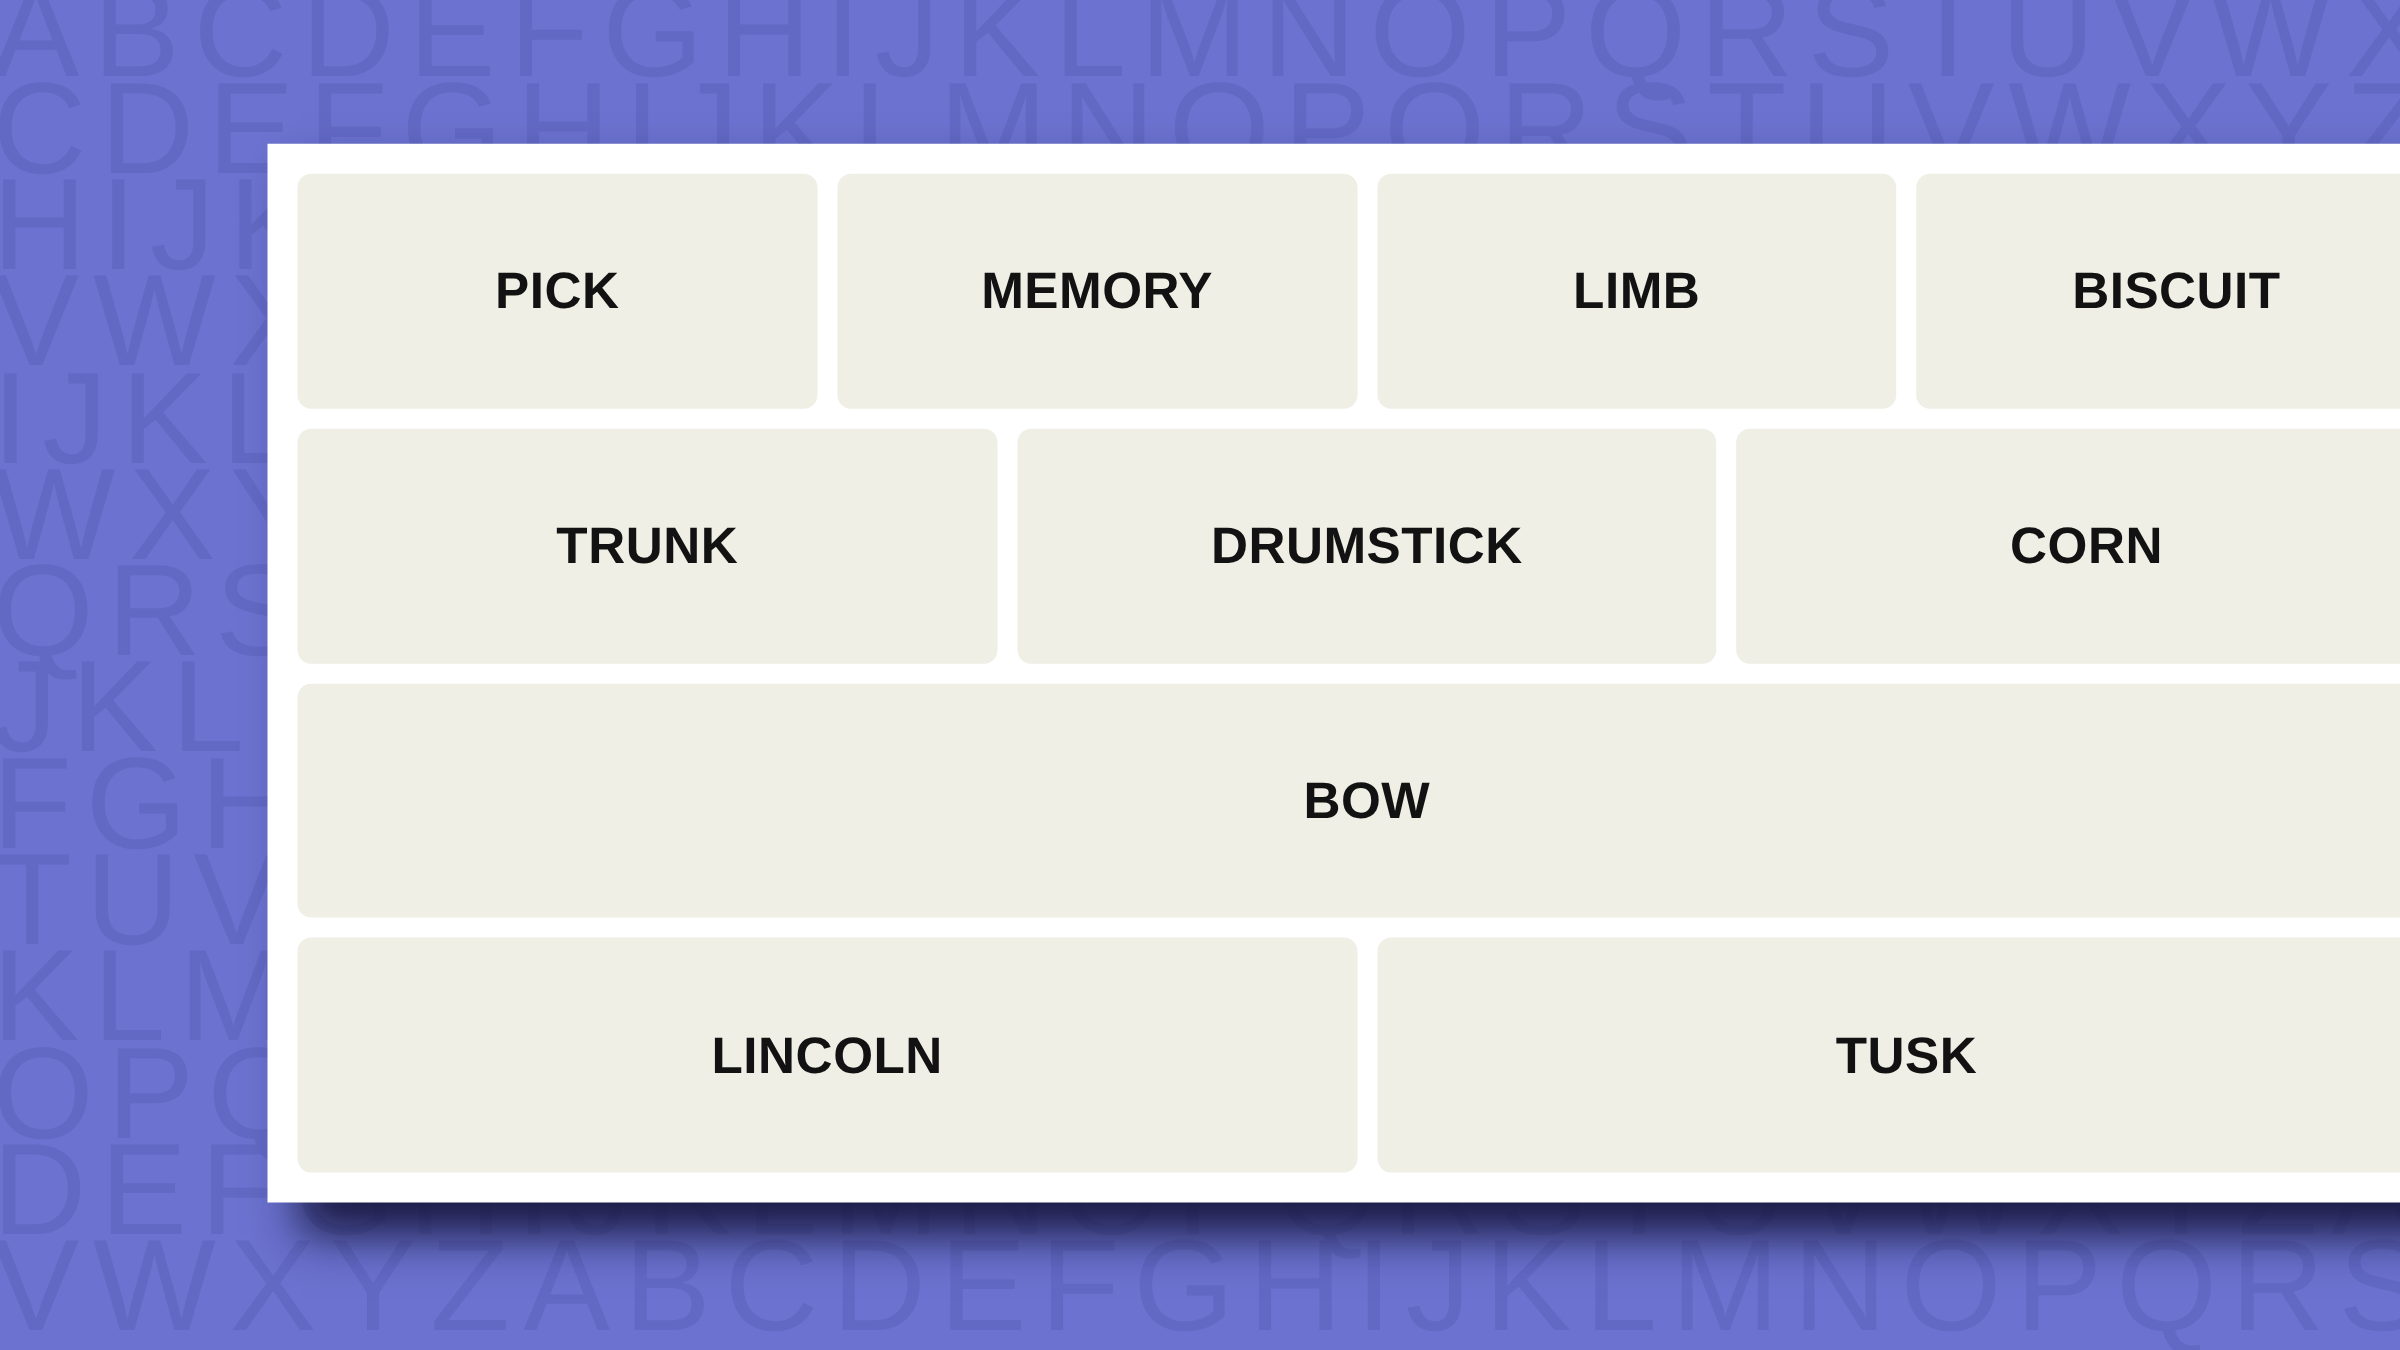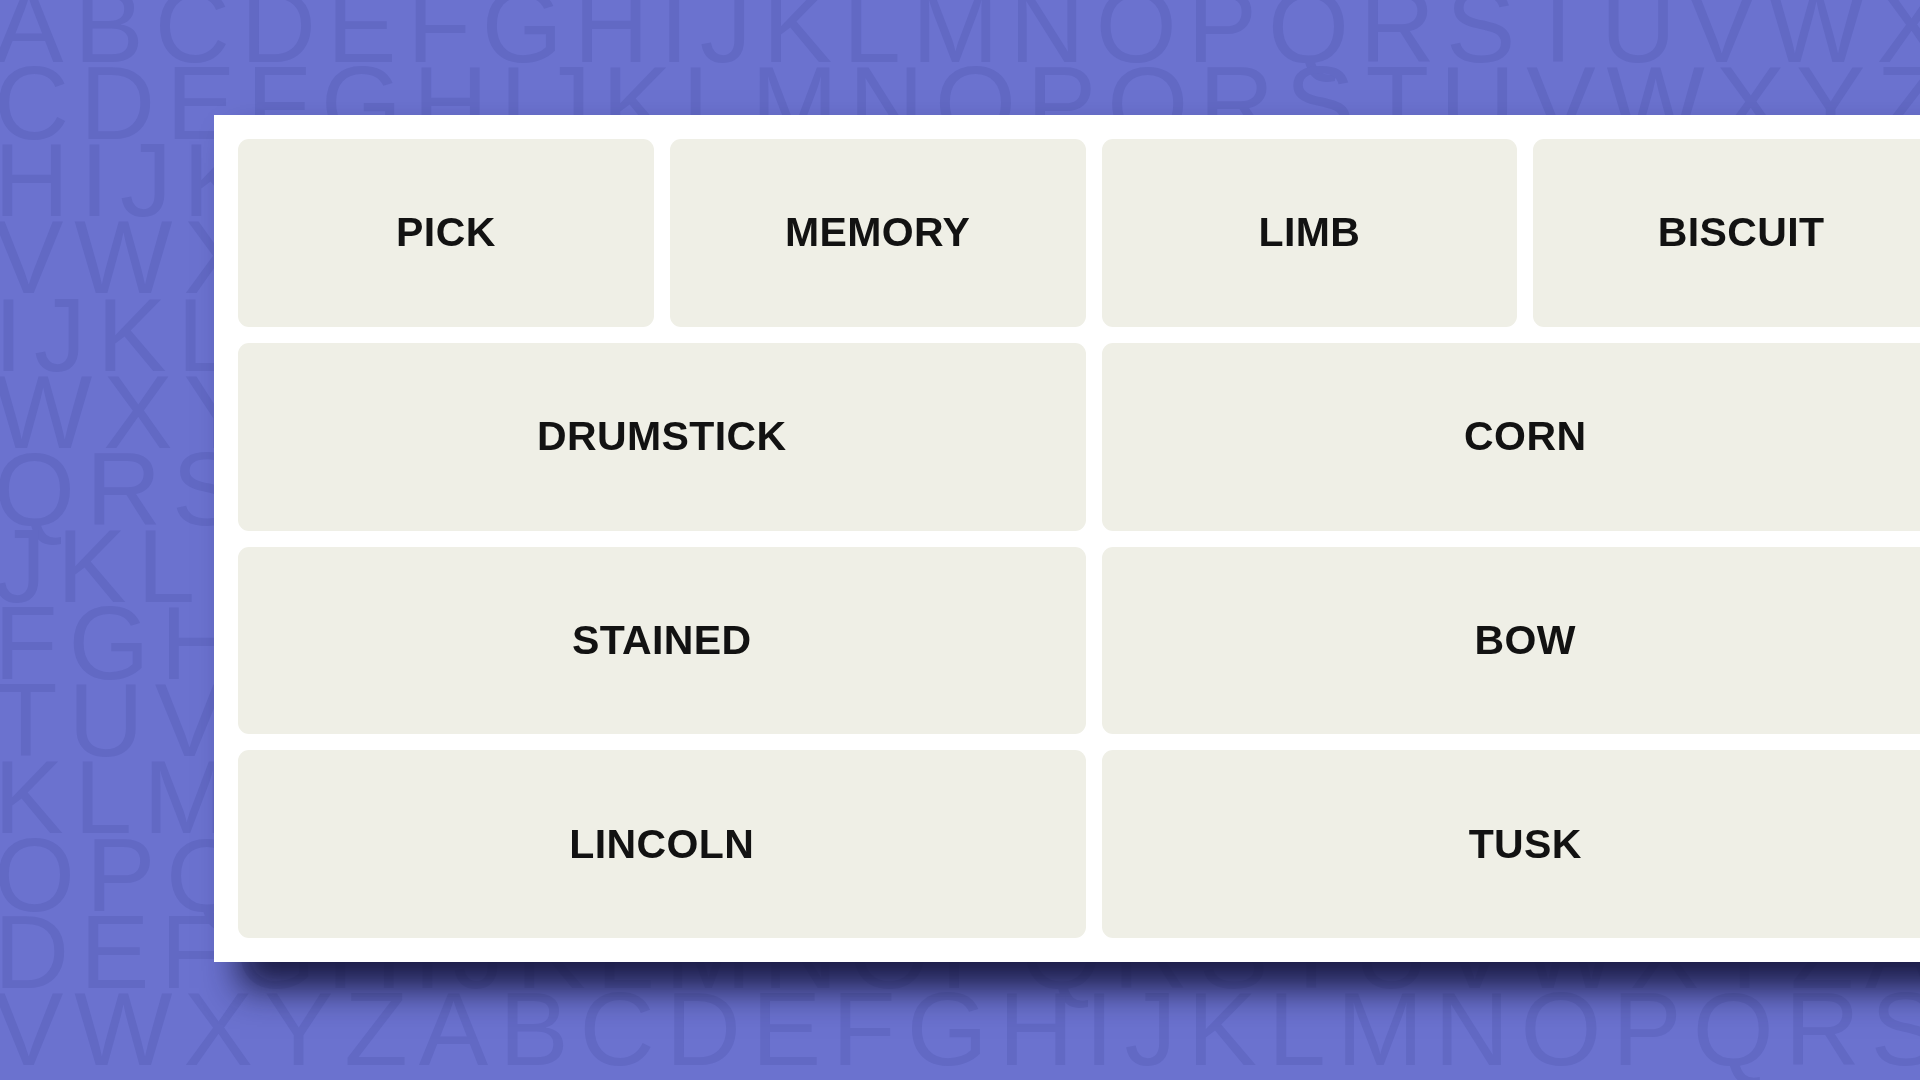--- a/index.html
+++ b/index.html
@@ -98,26 +98,26 @@
 <div id="board-card">
 
   <div class="board-row">
     <div class="tile">PICK</div>
     <div class="tile">MEMORY</div>
     <div class="tile">LIMB</div>
     <div class="tile">BISCUIT</div>
   </div>
 
   <div class="board-row">
+    <div class="tile">TRUNK</div>
     <div class="tile">DRUMSTICK</div>
     <div class="tile">CORN</div>
   </div>
 
   <div class="board-row">
-    <div class="tile">STAINED</div>
     <div class="tile">BOW</div>
   </div>
 
   <div class="board-row">
     <div class="tile">LINCOLN</div>
     <div class="tile">TUSK</div>
   </div>
 
 </div>
 

